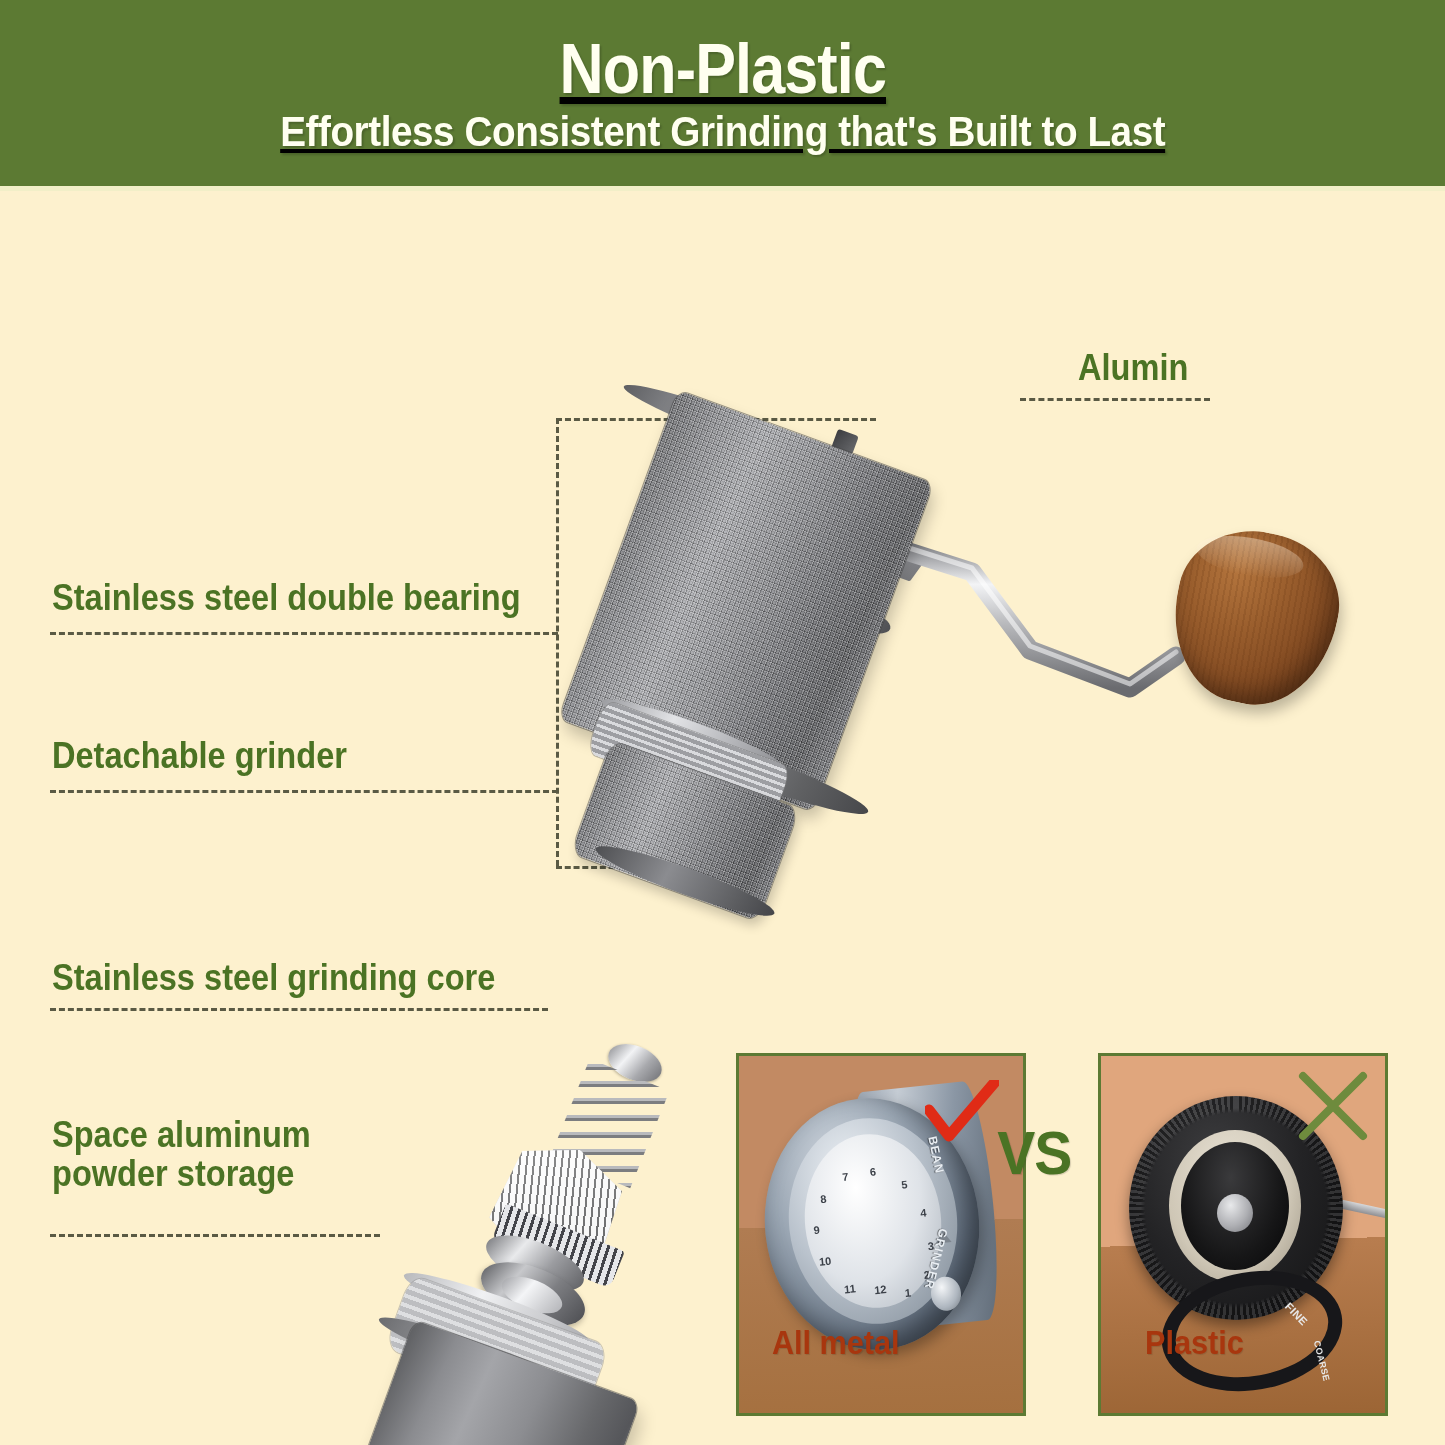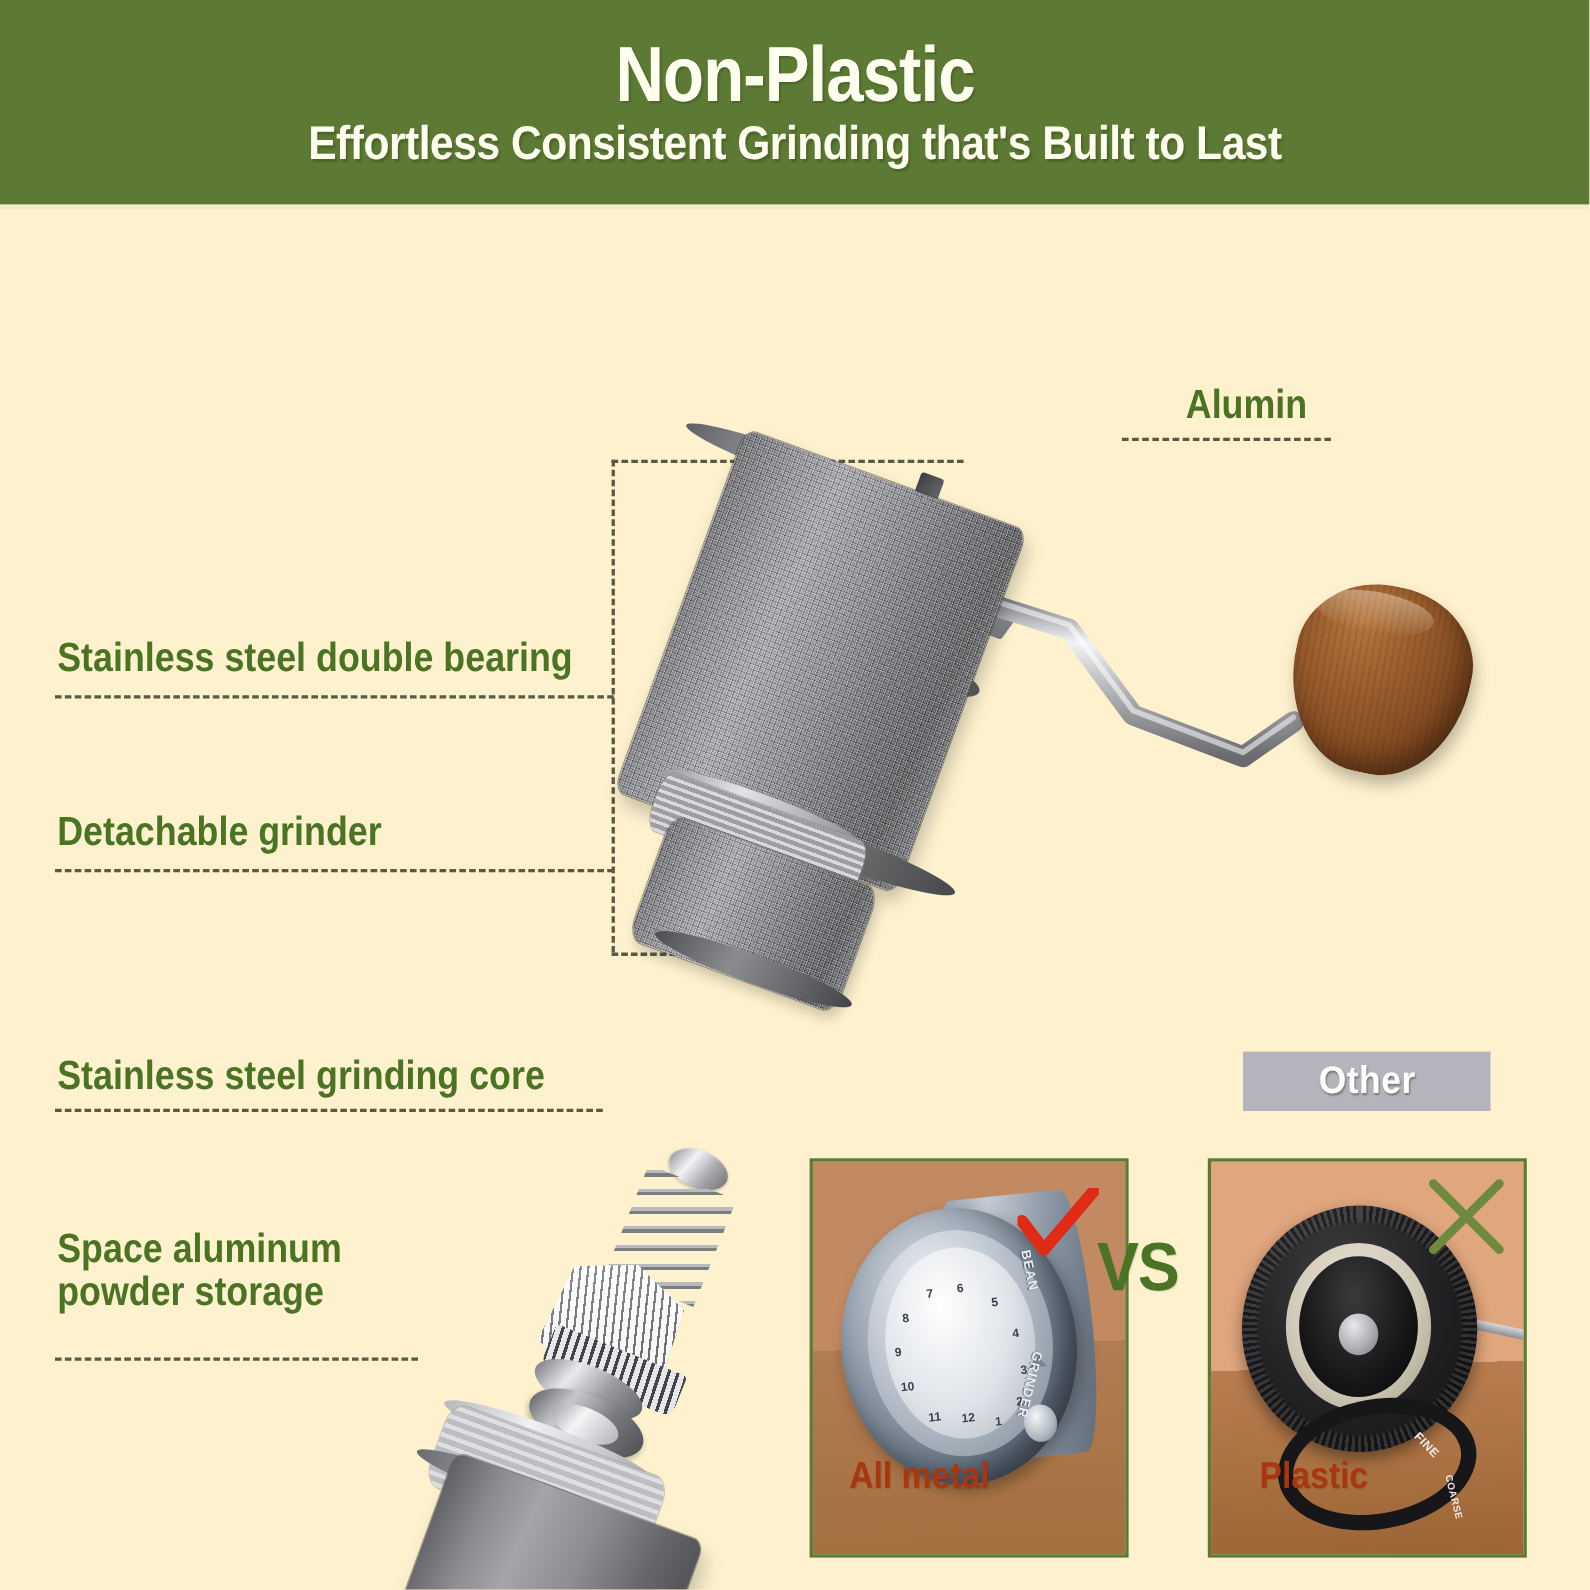--- a/index.html
+++ b/index.html
@@ -7,21 +7,21 @@
     width:1445px;height:1445px;overflow:hidden;
     background:#FDF1CE;
     font-family:"Liberation Sans", sans-serif;
     position:relative;
   }
 
   
   #header{
     position:absolute;left:0;top:0;width:1445px;height:186px;
     background:#5C7A33;
-    display:flex;flex-direction:column;align-items:center;justify-content:center;
+    display:flex;flex-direction:column;align-items:center;justify-content:center;text-decoration:underline;
   }
   #header-title{
     color:#FFFFF0;font-size:71px;font-weight:bold;line-height:1.0;
     letter-spacing:-1px;transform:scaleX(.86);transform-origin:center;
     text-shadow:2px 2px 2px rgba(0,0,0,.18);
     margin:0 0 6px 0;white-space:nowrap;
   }
   #header-subtitle{
     color:#FFFFF0;font-size:43px;font-weight:bold;line-height:1.0;
     letter-spacing:-0.5px;transform:scaleX(.9);transform-origin:center;
@@ -416,23 +416,20 @@
   <div class="part" id="washer-c-inner"></div>
 
   <div class="part" id="storage-neck-top"></div>
   <div class="part" id="storage-neck"></div>
   <div class="part" id="storage-body-top"></div>
   <div class="part" id="storage-body"></div>
 </div>
 
 <div id="compare">
 
-  <div class="badge" id="badge-other">
-    <span class="badge-text">Other</span>
-  </div>
 
   <div class="photo" id="photo-ours">
     <div id="metal-barrel"></div>
     <div id="metal-outer"></div>
     <div id="metal-rim"></div>
     <div id="metal-dial">
       <div id="dial-tri"></div>
       <div id="dial-center"></div>
       <span class="dial-num" style="left:62px;top:150px;">12</span>
       <span class="dial-num" style="left:92px;top:156px;">1</span>

